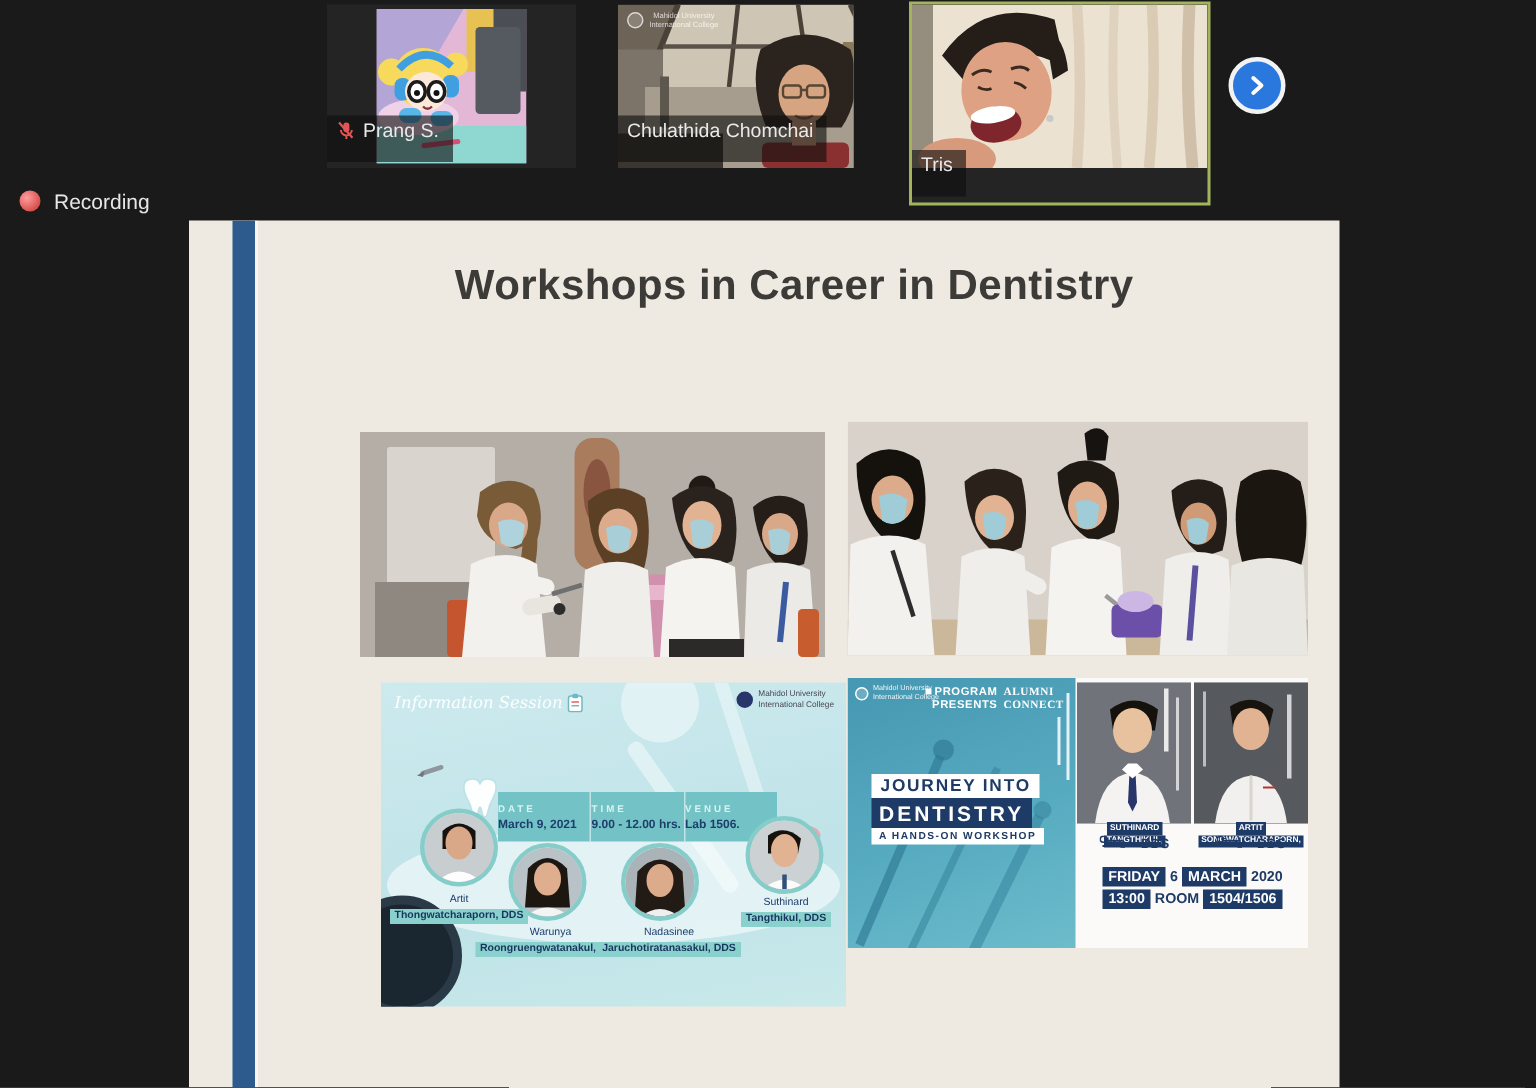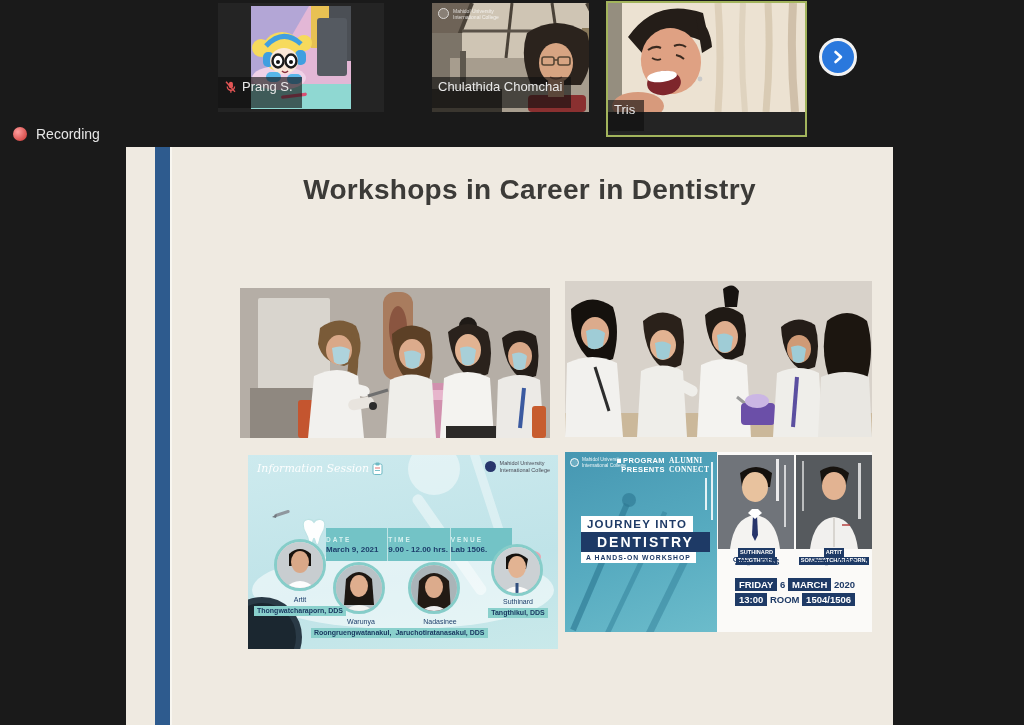--- a/index.html
+++ b/index.html
@@ -4,21 +4,21 @@
 <style>
   * { margin:0; padding:0; box-sizing:border-box; }
   html,body { background:#111; }
   #app {
     position:relative; width:1024px; height:725px; overflow:hidden;
     background:#1a1a1a; font-family:"Liberation Sans", sans-serif;
   }
   
   .thumb { position:absolute; top:3px; height:109px; background:#242424; overflow:hidden; }
   #thumb-prang  { left:218px; width:166px; display:flex; justify-content:center; align-items:center; }
-  #thumb-chula  { left:432px; width:157px; }
+  #thumb-chula  { left:412px; width:157px;text-align:center; }
   #thumb-tris   { left:606px; top:1px; width:201px; height:136px; border:2px solid #a2b45c; }
   .name-tag {
     position:absolute; left:0; bottom:4px; display:flex; align-items:center; gap:5px;
     background:rgba(15,15,15,0.62); color:#e9e9e9; font-size:13px;
     padding:2px 9px 14px 6px; white-space:nowrap; z-index:5;
   }
   .thumb-watermark { position:absolute; left:6px; top:5px; display:flex; gap:4px; opacity:.75; z-index:4; }
   .wm-circle { width:11px; height:11px; border-radius:50%; border:1.5px solid #fff; background:rgba(255,255,255,.25); }
   .wm-text { color:#fff; font-size:5px; line-height:1.2; }
   #next-btn {
@@ -31,21 +31,21 @@
   #rec-dot { width:14px; height:14px; border-radius:50%; background:radial-gradient(circle at 35% 35%, #ff9e9e, #c9302c); }
   #rec-label { color:#e6e6e6; font-size:14px; }
   
   #slide { position:absolute; left:126px; top:147px; width:767px; height:578px; background:#efeae1; overflow:hidden; }
   #accent-bar { position:absolute; left:29px; top:0; width:17px; height:100%; background:#2e5b8e; border-right:2px solid #f8f6f0; }
   #slide-title { position:absolute; left:40px; right:0; top:27px; text-align:center; font-size:28px; color:#3c3b38; letter-spacing:.3px; }
   .media { position:absolute; overflow:hidden; }
   #photo-1 { left:114px; top:141px; width:310px; height:150px; }
   #photo-2 { left:439px; top:134px; width:307px; height:156px; }
   
-  #poster-demo { left:122px; top:308px; width:310px; height:194px; background:linear-gradient(170deg,#cdeaee 0%,#bfe3e8 60%,#c9e9ea 100%); }
+  #poster-demo { left:128px; top:308px; width:310px; height:216px; background:linear-gradient(170deg,#cdeaee 0%,#bfe3e8 60%,#c9e9ea 100%); }
   .p1-faint { position:absolute; z-index:0; }
   #p1-tagline { position:absolute; left:9px; top:7px; font-family:"DejaVu Serif", serif; font-style:italic; font-size:11px; color:rgba(255,255,255,.95); z-index:2; display:flex; gap:3px; align-items:center;}
   #p1-logo { position:absolute; right:8px; top:5px; display:flex; gap:4px; align-items:center; z-index:2; }
   .p1-logo-circle { width:11px; height:11px; border-radius:50%; background:#27356b; }
   .p1-logo-text { font-size:5.5px; color:#4a4a55; line-height:1.25; }
   #p1-title { position:absolute; left:0; width:100%; top:29px; text-align:center; color:#1d3e6b; font-weight:bold; font-size:16.5px; letter-spacing:2px; line-height:1.3; z-index:2; }
   #p1-band { position:absolute; left:78px; top:73px; width:186px; height:33px; background:#73c3c6; display:flex; z-index:2; }
   .p1-col { flex:1; text-align:left; padding-top:8px; }
   .p1-col + .p1-col { border-left:1px solid rgba(255,255,255,.55); }
   .p1-col-label { font-size:6.5px; letter-spacing:2px; color:#d9f2f1; font-weight:bold; }
@@ -63,21 +63,21 @@
   #p2-teal { position:absolute; left:0; top:0; width:152px; height:180px; background:linear-gradient(160deg,#4697b2 0%,#57abc0 55%,#6cbccb 100%); overflow:hidden; }
   #p2-logo { position:absolute; left:5px; top:5px; display:flex; gap:3px; align-items:center; }
   .p2-logo-circle { width:9px; height:9px; border-radius:50%; border:1.5px solid #fff; background:rgba(255,255,255,.2); }
   .p2-logo-text { font-size:4.8px; color:rgba(255,255,255,.9); line-height:1.25; }
   #p2-presents { position:absolute; left:48px; top:5px; width:52px; text-align:right; color:#fff; font-weight:bold; font-size:7.5px; line-height:1.15; letter-spacing:.4px; }
   .p2-sq { display:inline-block; width:4px; height:4px; background:#fff; margin-right:2px; }
   #p2-alumni { position:absolute; left:104px; top:5px; color:#fff; font-weight:bold; font-size:7.5px; line-height:1.15; letter-spacing:.4px;font-family:Liberation Serif, serif; }
   .p2-bar { position:absolute; background:rgba(255,255,255,.85); width:2px; }
   #p2-title { position:absolute; left:16px; top:64px; z-index:2; }
   .p2-t1 { display:block; width:fit-content; background:#fff; color:#1e3a66; font-size:11.5px; font-weight:bold; letter-spacing:1.2px; padding:2px 6px; }
-  .p2-t2 { display:block; width:fit-content; background:#1e3a66; color:#fff; font-size:14px; font-weight:bold; letter-spacing:2px; padding:2px 16px; }
+  .p2-t2 { display:block; width:fit-content; background:#1e3a66; color:#fff; font-size:14px; font-weight:bold; letter-spacing:2px; padding:2px 5px; }
   .p2-t3 { display:block; width:fit-content; background:#fff; color:#1e3a66; font-size:6.8px; font-weight:bold; letter-spacing:1px; padding:2px 5px; }
   .p2-photo { position:absolute; top:3px; width:76px; height:94px; overflow:hidden; }
   #p2-photo1 { left:153px; background:#70747a; }
   #p2-photo2 { left:231px; background:#565a5e; }
   .p2-namebar { position:absolute; top:96px; text-align:center; font-size:5.6px; line-height:1; z-index:3; }
   #p2-name1 { left:152px; width:79px; }
   #p2-name2 { left:231px; width:76px; }
   .p2-box { display:inline-block; background:#1e3a66; color:#fff; font-weight:bold; padding:1.5px 2px; }
   .p2-dds { position:absolute; top:105px; display:flex; align-items:flex-start; justify-content:center; gap:9px; z-index:3; }
   #p2-dds1 { left:152px; width:79px; }

